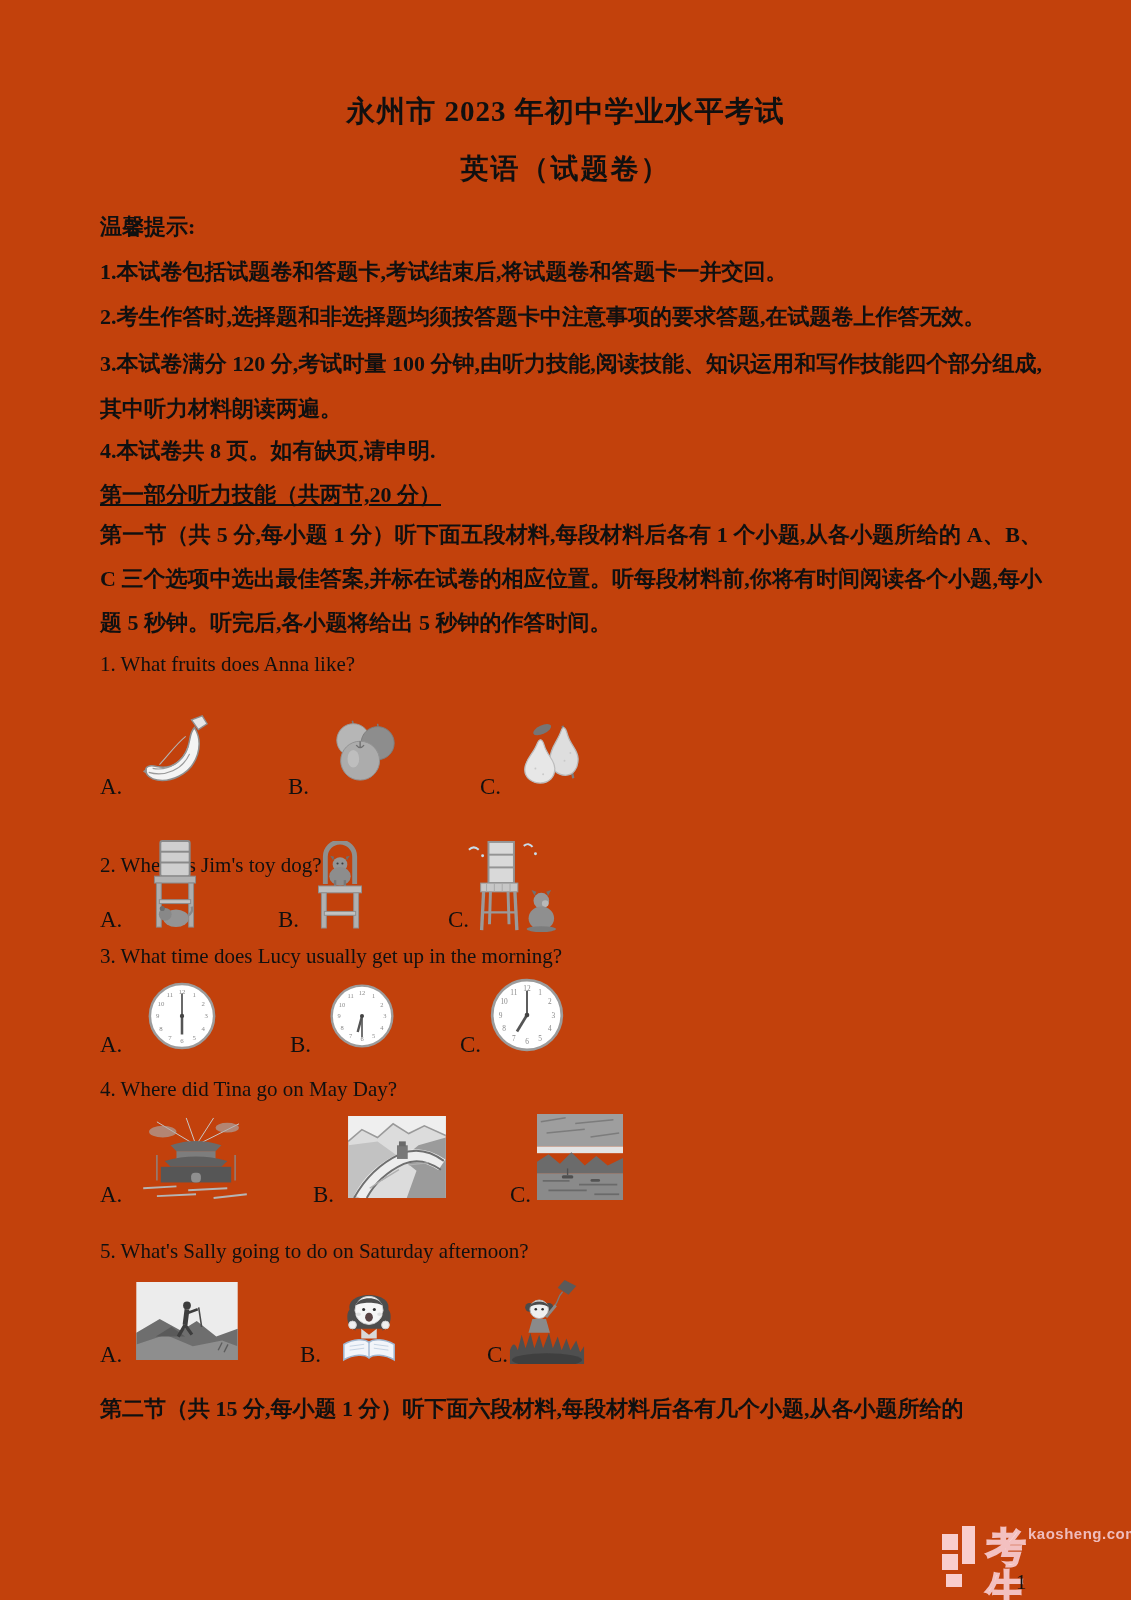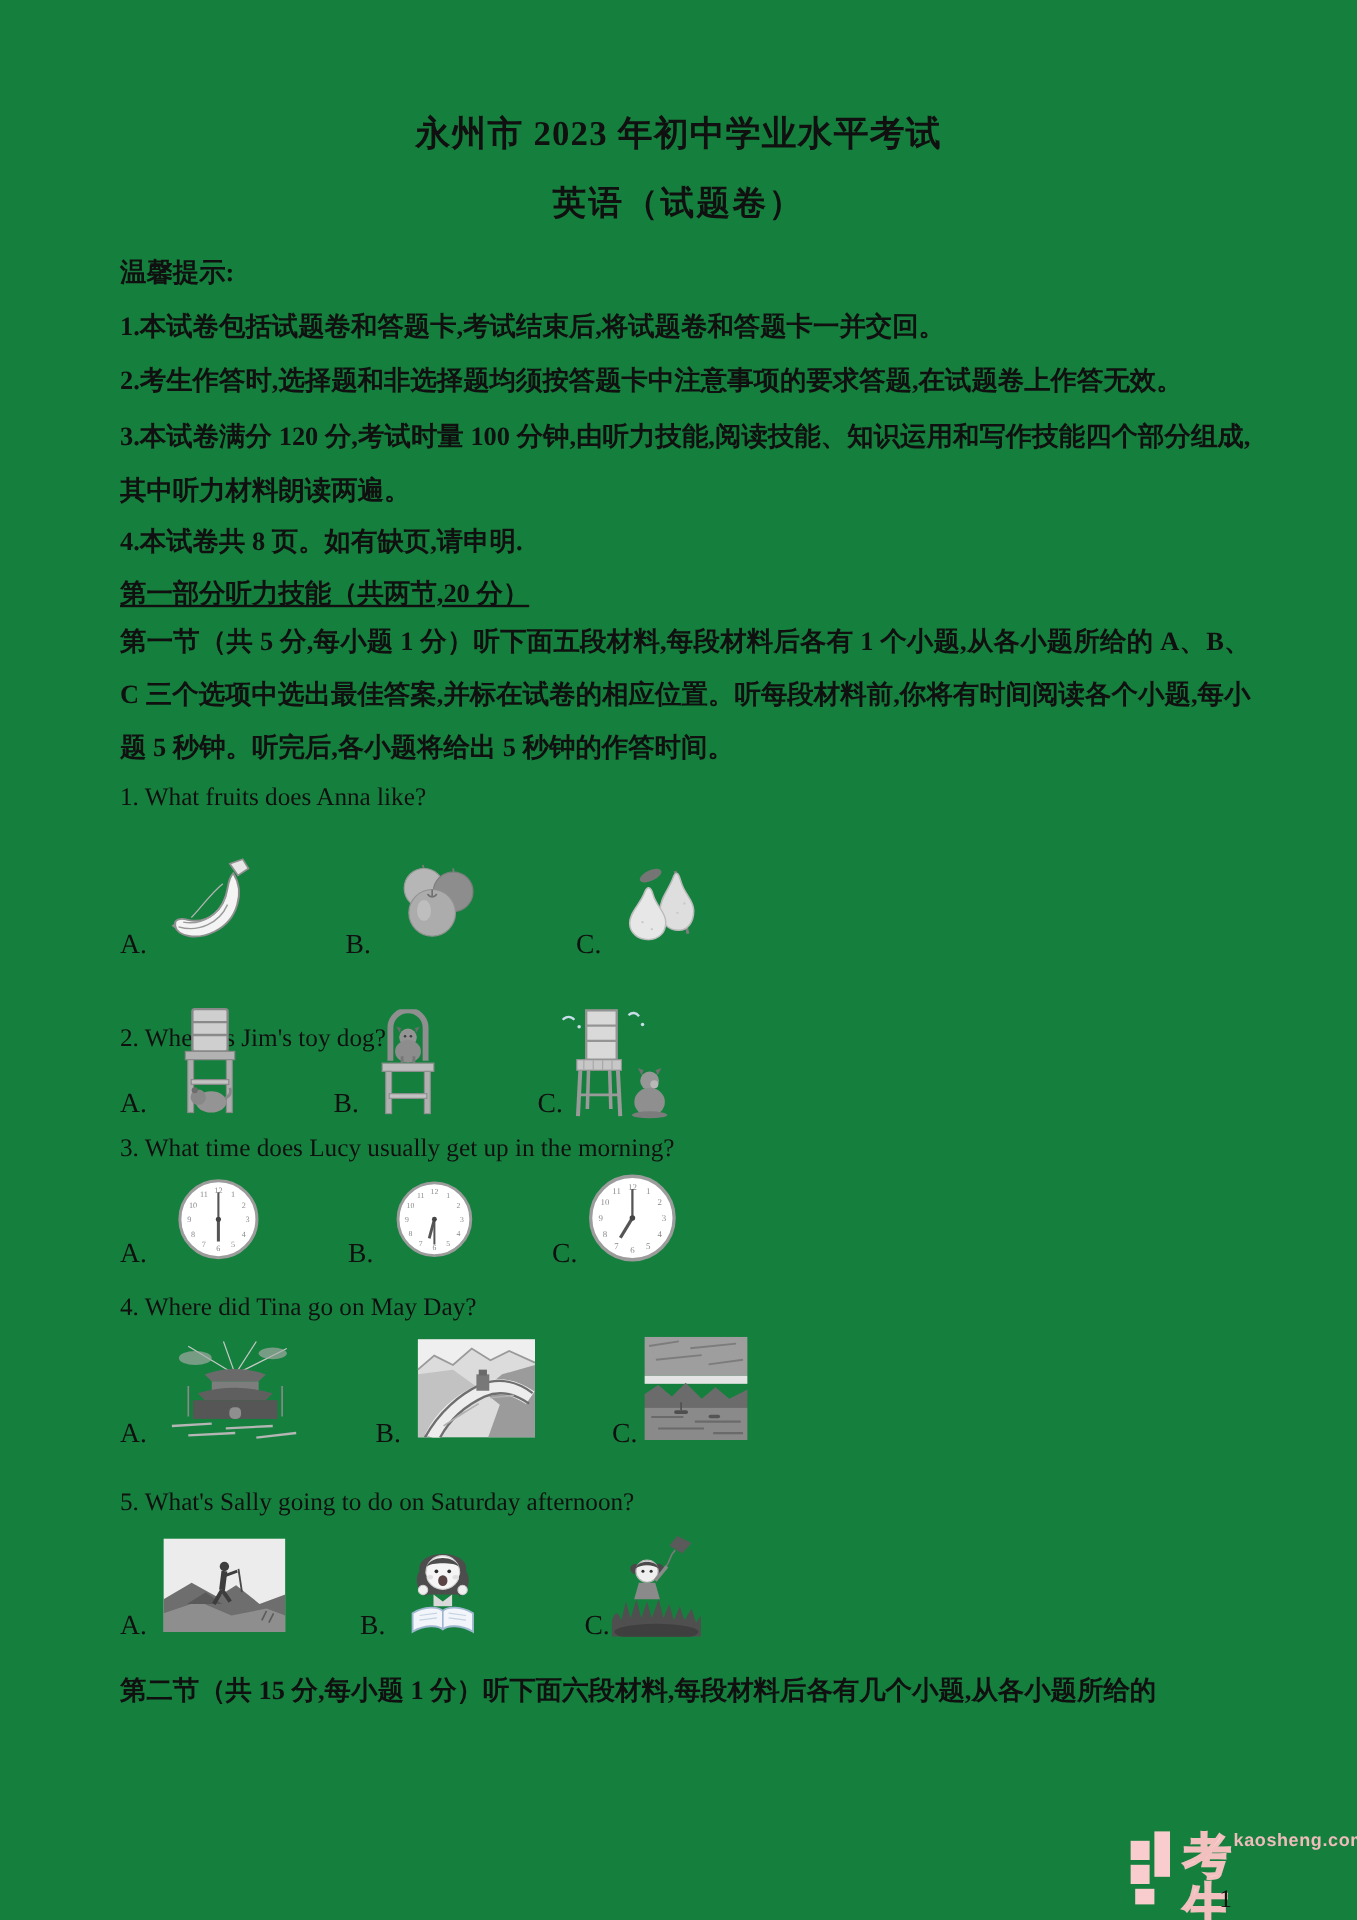--- a/index.html
+++ b/index.html
@@ -1,16 +1,16 @@
 <!DOCTYPE html>
 <html><head>
 <meta charset="utf-8">
 <style>
   html,body{margin:0;padding:0;background:#9a9a9a;}
-  .page{position:relative;width:1131px;height:1600px;margin:0 auto;background:#15803d;
+  .page{position:relative;width:1131px;height:1600px;margin:0 auto;background:#c2410c;
         font-family:"Liberation Serif","DejaVu Serif",serif;color:#101010;overflow:hidden;}
   .center-h{position:absolute;left:0;width:100%;text-align:center;font-weight:bold;}
   .title{top:92px;font-size:29px;letter-spacing:1px;}
   .subtitle{top:150px;font-size:28px;letter-spacing:2px;}
   .cn{position:absolute;left:100px;width:942px;font-weight:bold;font-size:22px;line-height:30px;}
   .one-line{white-space:nowrap;}
   .wrap{text-align:justify;line-height:45px;}
   .notice-h{top:212px;}
   .n1{top:257px;}
   .n2{top:302px;}

